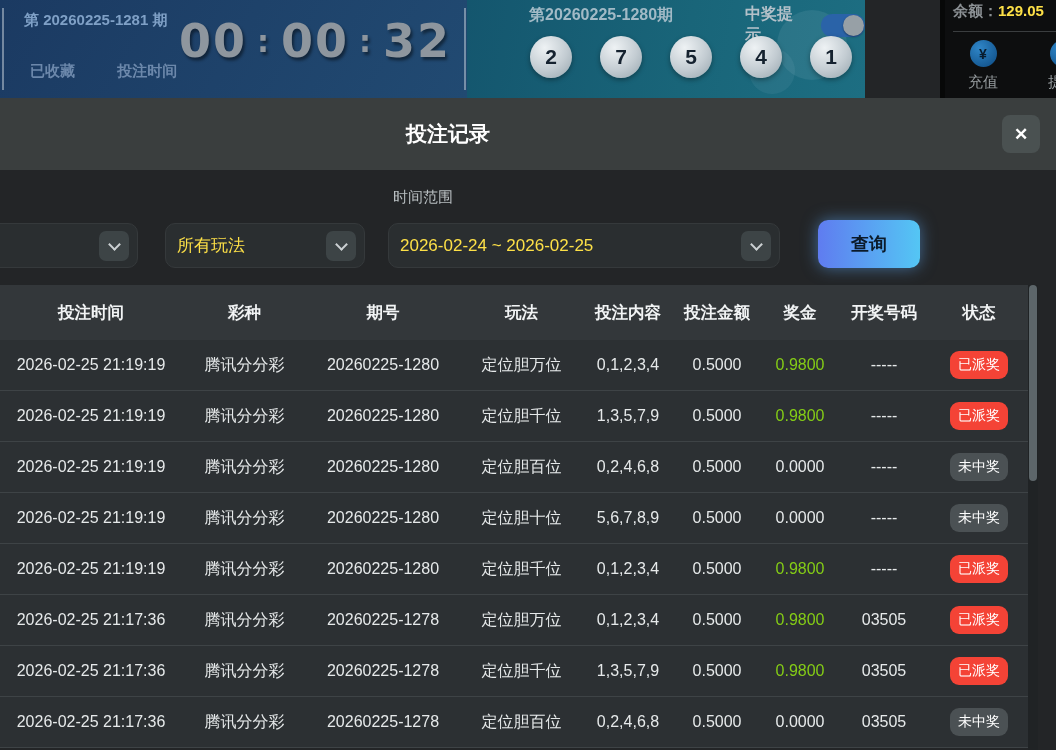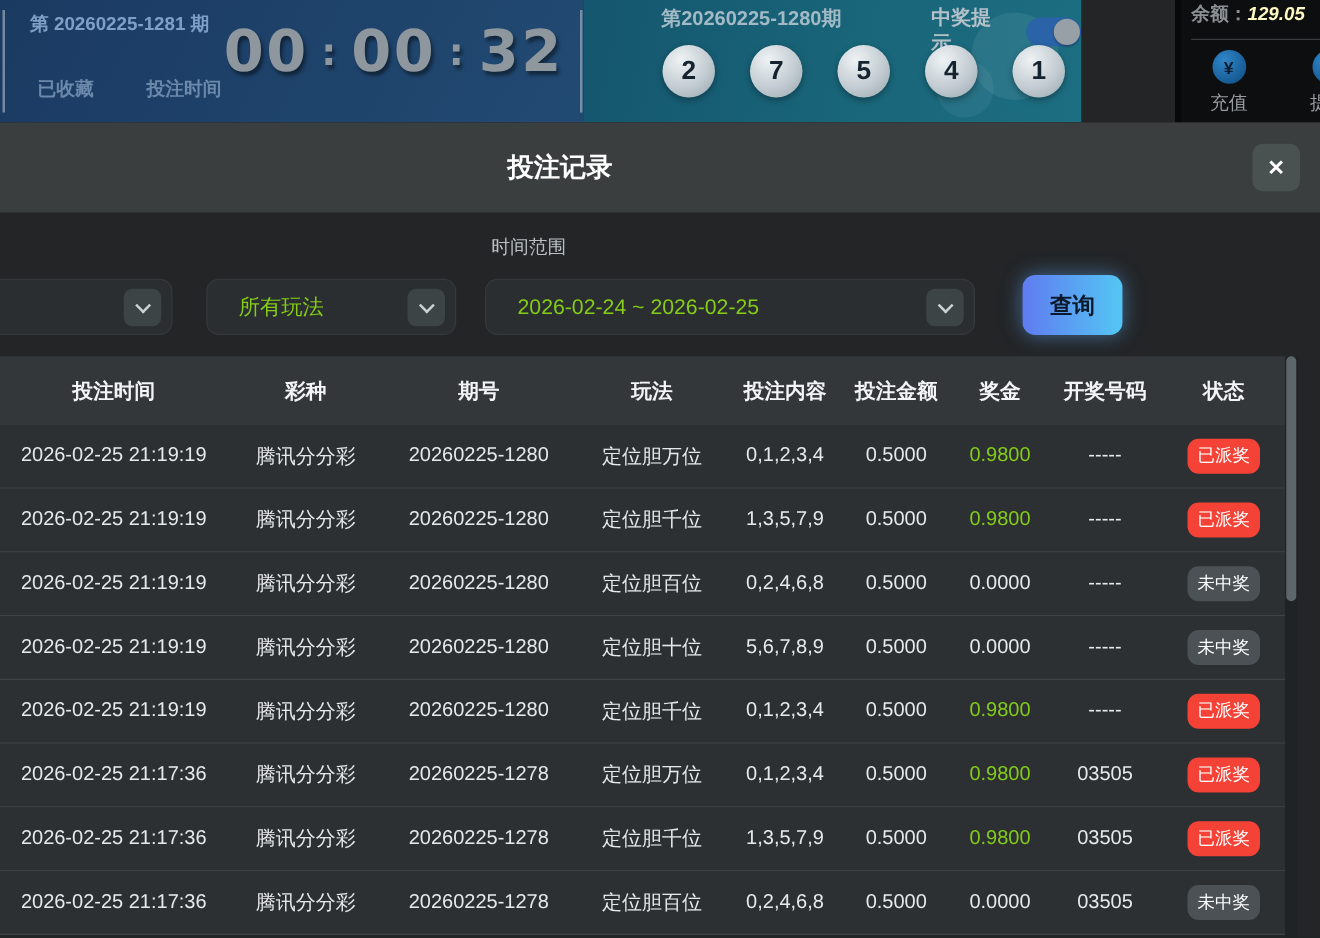--- a/index.html
+++ b/index.html
@@ -37,21 +37,21 @@
   .balls { position:absolute; left:63px; top:36px; display:flex; }
   .ball { width:42px; height:42px; margin-right:28px; border-radius:50%;
     background:radial-gradient(circle at 35% 28%, #eef2f4 0%, #c3ccd2 55%, #96a5ad 100%);
     box-shadow:0 2px 5px rgba(0,0,0,.35); display:flex; align-items:center; justify-content:center;
     color:#15222f; font-size:21px; font-weight:bold; }
 
   .tb-right { position:absolute; left:940px; top:0; width:116px; height:98px; background:#0d0e0f;
     border-left:5px solid #070808; overflow:hidden; }
   .balance { position:absolute; left:8px; top:2px; white-space:nowrap; font-size:15px; font-weight:bold; }
   .bal-label { color:#8b9094; }
-  .bal-val { color:#fef9c3;font-style:italic; }
+  .bal-val { color:#fde047; }
   .w-divider { position:absolute; left:8px; top:31px; width:150px; height:1px; background:#3a3d3f; }
   .w-act { position:absolute; top:40px; display:flex; flex-direction:column; align-items:center;
     cursor:pointer; width:52px; }
   .w-act .coin { width:27px; height:27px; border-radius:50%;
     background:radial-gradient(circle at 35% 30%, #2f86c8 0%, #14568f 80%);
     color:#081c2e; font-size:14px; font-weight:bold; display:flex; align-items:center;
     justify-content:center; }
   .w-act .w-label { margin-top:6px; color:#969c9f; font-size:15px; }
   .wa1 { left:12px; } .wa2 { left:92px; }
 
@@ -64,26 +64,26 @@
     border-radius:8px; background:#4a5151; color:#fff; font-size:17px; font-weight:bold;
     cursor:pointer; display:flex; align-items:center; justify-content:center; }
   .m-body { position:relative; width:100%; height:580px; }
 
   .f-label { position:absolute; left:393px; top:18px; color:#b9bfc2; font-size:15px; }
   .select { position:absolute; top:53px; height:45px; background:#2a2e30; border:1px solid #35393b;
     border-radius:10px; cursor:pointer; display:flex; align-items:center; }
   .s1 { left:-62px; width:200px; }
   .s2 { left:165px; width:200px; }
   .s3 { left:388px; width:392px; }
-  .sel-text { margin-left:25px; color:#84cc16; font-size:17px;text-align:center; }
+  .sel-text { margin-left:11px; color:#fde047; font-size:17px;text-align:center; }
   .chev { position:absolute; right:8px; top:7px; width:30px; height:30px; background:#3d4446;
     border-radius:7px; display:flex; align-items:center; justify-content:center; }
   .chev i { display:block; width:9px; height:9px; border-right:2px solid #ccd1d3;
     border-bottom:2px solid #ccd1d3; transform:rotate(45deg); margin-top:-4px; }
-  .query { position:absolute; left:818px; top:50px; width:80px; height:48px; border:none;
+  .query { position:absolute; left:818px; top:50px; width:102px; height:48px; border:none;
     border-radius:10px; background:linear-gradient(90deg,#5f7cf0 0%,#54c6f4 100%);
     color:#0b1a2a; font-size:18px; font-weight:bold; cursor:pointer;
     box-shadow:0 0 16px rgba(92,165,240,.55); font-family:inherit; }
 
   .grid-cols { display:grid;
     grid-template-columns:182px 125px 152px 125px 88px 90px 76px 92px 98px; width:1028px; }
   .thead { position:absolute; left:0; top:115px; height:55px; background:#33373a;
     align-items:center; }
   .thead .hcell { text-align:center; color:#f2f4f5; font-size:16.5px; font-weight:bold; }
   .tbody { position:absolute; left:0; top:170px; }

